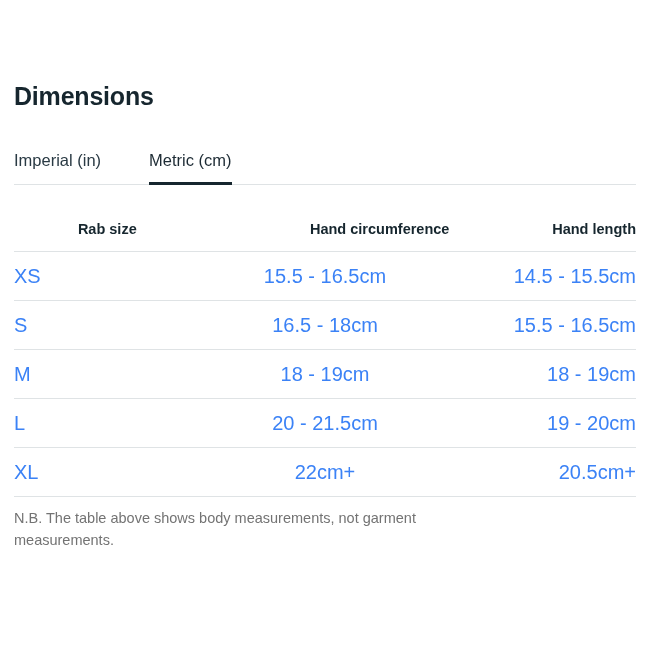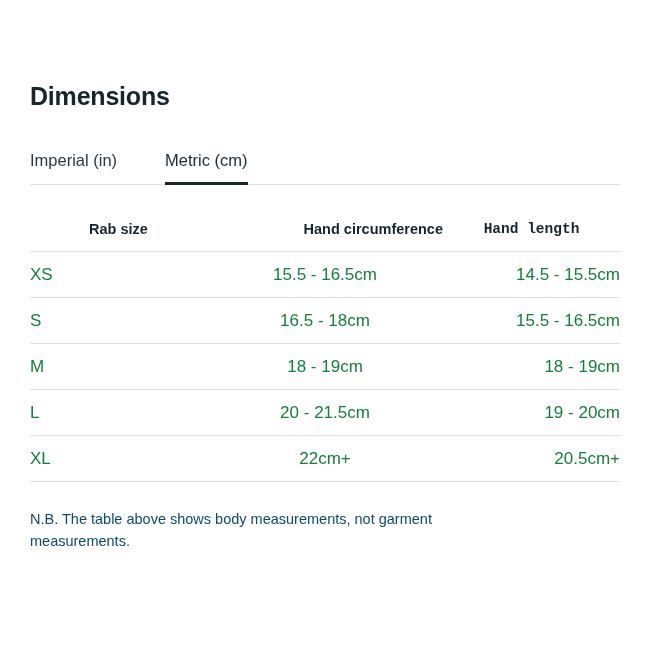--- a/index.html
+++ b/index.html
@@ -12,21 +12,21 @@
     background: #ffffff;
     font-family: "Liberation Sans", sans-serif;
     color: #1d2b34;
     overflow: hidden;
   }
   .page {
     position: relative;
     width: 650px;
     height: 531px;
     box-sizing: border-box;
-    padding: 0 30px;
+    padding: 0 14px;
   }
   .title {
     font-size: 25px;
     font-weight: bold;
     letter-spacing: -0.2px;
     color: #16262e;
     margin: 0;
     padding-top: 84px;
     line-height: 1;
   }
@@ -70,35 +70,35 @@
   table.dims th {
     font-size: 14.5px;
     font-weight: bold;
     color: #16262e;
     padding: 0 0 14px 0;
     border-bottom: 1px solid #dfe3e5;
     white-space: nowrap;
   }
   table.dims th.col-size { text-align: center; width: 30%; }
   table.dims th.col-mid { text-align: right; width: 40%; }
-  table.dims th.col-right { width: 30%; font-family: Liberation Mono, monospace; }
+  table.dims th.col-right { text-align: right; width: 30%; }
   table.dims td {
     padding: 13px 0 12px 0;
     border-bottom: 1px solid #dfe3e5;
-    color: #15803d;
-    font-size: 17px;
+    color: #3b82f6;
+    font-size: 20px;
   }
   table.dims td.col-size { text-align: left; }
   table.dims td.col-mid { text-align: center; }
   table.dims td.col-right { text-align: right; }
   .note {
-    margin-top: 26px;
+    margin-top: 10px;
     font-size: 14.5px;
     line-height: 1.55;
-    color: #0c4a6e;
+    color: #737373;
     max-width: 500px;
   }
 </style>
 </head>
 <body>
 
 <div class="page">
 
   <h1 class="title">Dimensions</h1>
 

